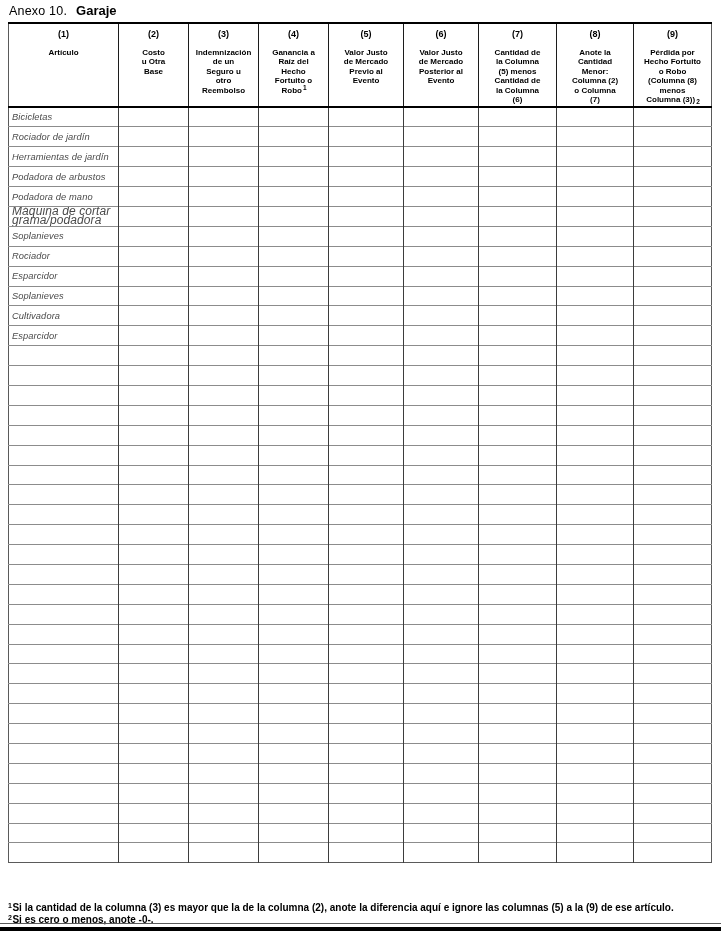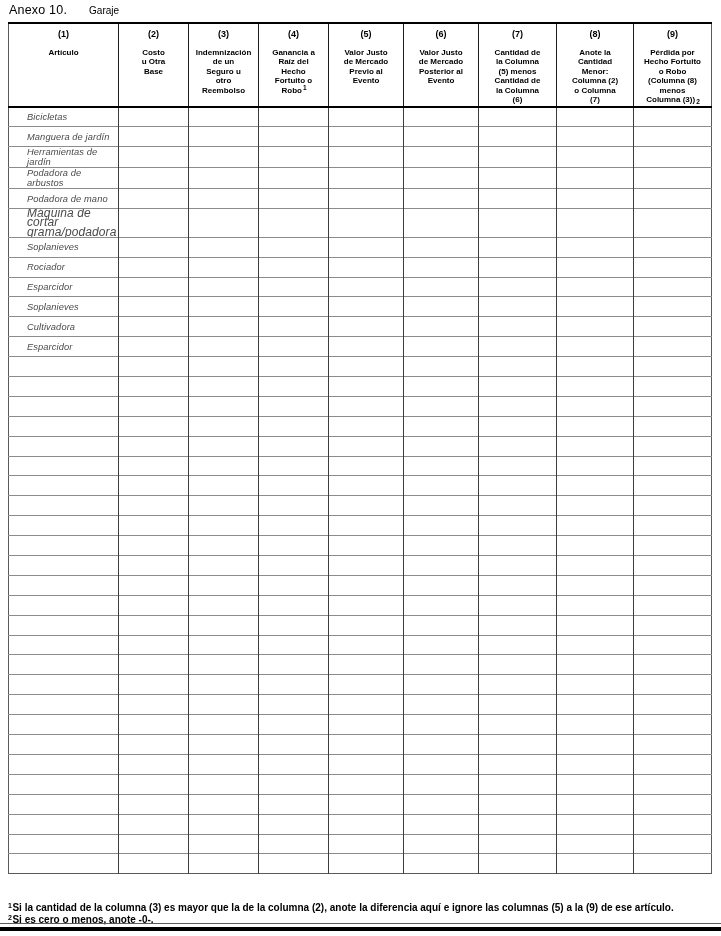--- a/index.html
+++ b/index.html
@@ -3,21 +3,21 @@
 <meta charset="utf-8">
 <style>
   html,body { margin:0; padding:0; background:#e8e8e8; }
   .page {
     position:relative; width:721px; height:936px; background:#ffffff;
     font-family:"Liberation Sans", sans-serif; color:#000; overflow:hidden;
     margin:0 auto;
   }
   .title-row { position:absolute; left:9px; top:3px; font-size:12.5px; white-space:nowrap; }
   .schedule-prefix { font-weight:normal; letter-spacing:0.2px; }
-  .schedule-name { font-weight:normal; font-size:10px; margin-left:22px; }
+  .schedule-name { font-weight:bold; font-size:13px; margin-left:9px; }
 
   table.form-grid {
     position:absolute; left:8px; top:22px; width:703px;
     border-collapse:collapse; table-layout:fixed;
     border-top:2px solid #000;
     border-left:1px solid #5a5a5a;
     border-right:1px solid #5a5a5a;
     border-bottom:1px solid #5a5a5a;
   }
   th {
@@ -35,21 +35,21 @@
 
   td {
     border-left:1px solid #3d3d3d;
     border-top:1px solid #8c8c8c;
     height:19.9px; padding:0; box-sizing:border-box;
     background:#fff;
   }
   td:first-child { border-left:none; }
   td.label-cell {
     font-style:italic; color:#4a4a4a; font-size:9.3px;
-    padding-left:18px; vertical-align:middle; white-space:pre-line;
+    padding-left:3px; vertical-align:middle; white-space:pre-line;
     letter-spacing:0.1px; overflow:hidden;
   }
   td.label-cell.two-line { font-size:12px; line-height:9.2px; }
 
   .footnotes { position:absolute; left:8px; top:902px; width:709px; font-weight:bold; font-size:10px; }
   .footnote { line-height:11px; white-space:nowrap; }
   .fn-marker { font-size:7px; position:relative; top:-3px; margin-right:0.5px; font-weight:bold; }
   .thin-rule { position:absolute; left:0; top:923px; width:721px; height:1px; background:#5a5a5a; }
   .bottom-rule { position:absolute; left:0; top:927px; width:721px; height:4px; background:#000; }
 </style>
@@ -151,21 +151,21 @@
           <td></td>
           <td></td>
           <td></td>
           <td></td>
           <td></td>
           <td></td>
           <td></td>
           <td></td>
         </tr>
         <tr>
-          <td class="label-cell">Manguera de jardín</td>
+          <td class="label-cell">Rociador de jardín</td>
           <td></td>
           <td></td>
           <td></td>
           <td></td>
           <td></td>
           <td></td>
           <td></td>
           <td></td>
         </tr>
         <tr>

